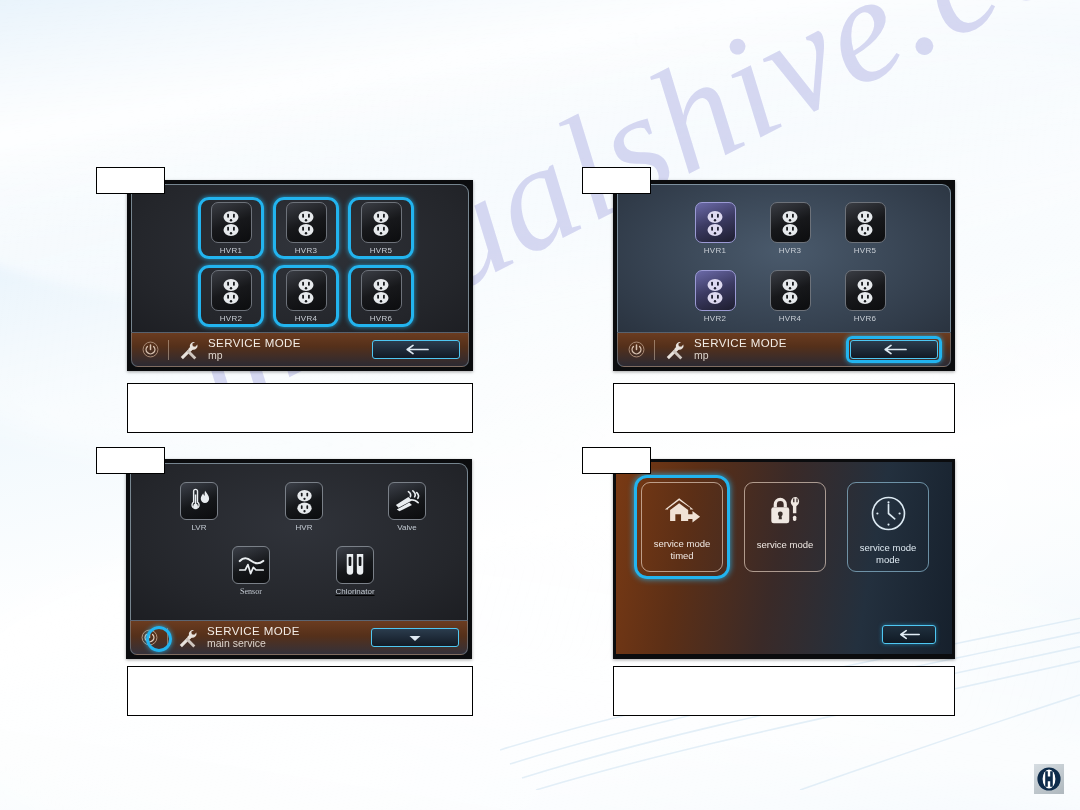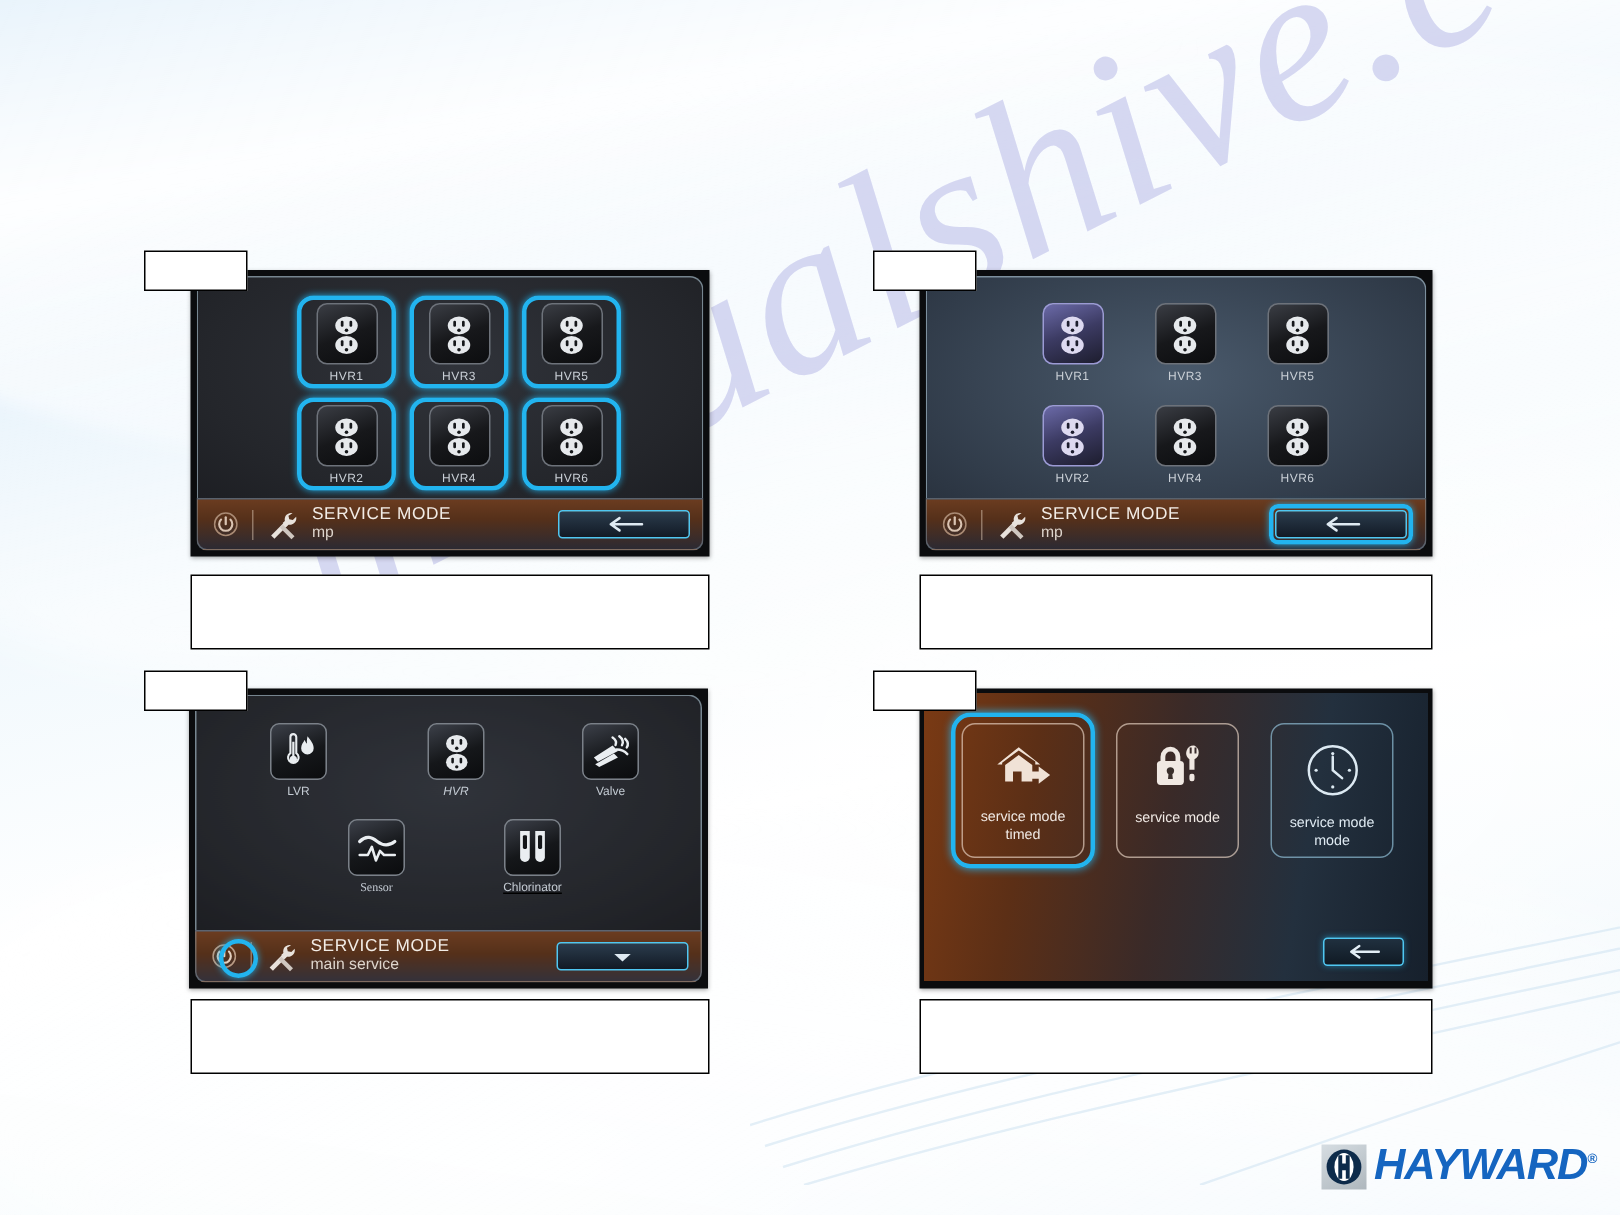--- a/index.html
+++ b/index.html
@@ -690,21 +690,21 @@
                     <path d="M8.2 3.6 a2.1 2.1 0 0 1 4.2 0 v11.6 a3.8 3.8 0 1 1 -4.2 0 Z" fill="none" stroke="#e9edf0" stroke-width="1.5"></path>
                     <circle cx="10.3" cy="19.6" r="2.6"></circle>
                     <rect x="9.5" y="7" width="1.6" height="11"></rect>
                     <path d="M20.5 3 c2.6 3.4 4.4 5.6 4.4 8.6 a4.5 4.5 0 1 1 -9 0 c0-2.4 1.6-4.2 2.6-6 0.4 1.6 1 2.4 1.6 2.8 -0.2-2 0-3.8 0.4-5.4 Z"></path>
                   </g>
                 </svg>
               </div>
               <div class="srv-label">LVR</div>
             </div>
 
-            <div class="srv-tile" style="left:141px; top:18px;font-style:italic;">
+            <div class="srv-tile" style="left:141px; top:18px;">
               <div class="srv-box">
                 <svg width="21" height="27" viewBox="0 0 22 28">
                   <g fill="#e6e9ec">
                       <ellipse cx="11" cy="8" rx="7.5" ry="6"></ellipse>
                       <ellipse cx="11" cy="21" rx="7.5" ry="6"></ellipse>
                     </g>
                   <g fill="#15171a">
                       <rect x="7.2" y="4.8" width="1.8" height="4" rx="0.8"></rect>
                       <rect x="13.0" y="4.8" width="1.8" height="4" rx="0.8"></rect>
                       <circle cx="11" cy="11.2" r="1.2"></circle>
@@ -870,16 +870,15 @@
   <div class="note-box note4"></div>
 
   <div class="logo">
     <div class="logo-badge">
       <svg width="26" height="26" viewBox="0 0 26 26">
         <circle cx="13" cy="13" r="11.6" fill="#0d2b4a"></circle>
         <ellipse cx="13" cy="13" rx="6.4" ry="9.4" fill="#ffffff"></ellipse>
         <path d="M9.2 5.2 h2.6 v5.4 h2.4 v-5.4 h2.6 v15.6 h-2.6 v-5.6 h-2.4 v5.6 h-2.6 Z" fill="#0d2b4a"></path>
       </svg>
     </div>
-    <div class="logo-text"><span>HAYWARD</span><span class="logo-reg">®</span></div>
   </div>
 
 </div>
 
 </body></html>

